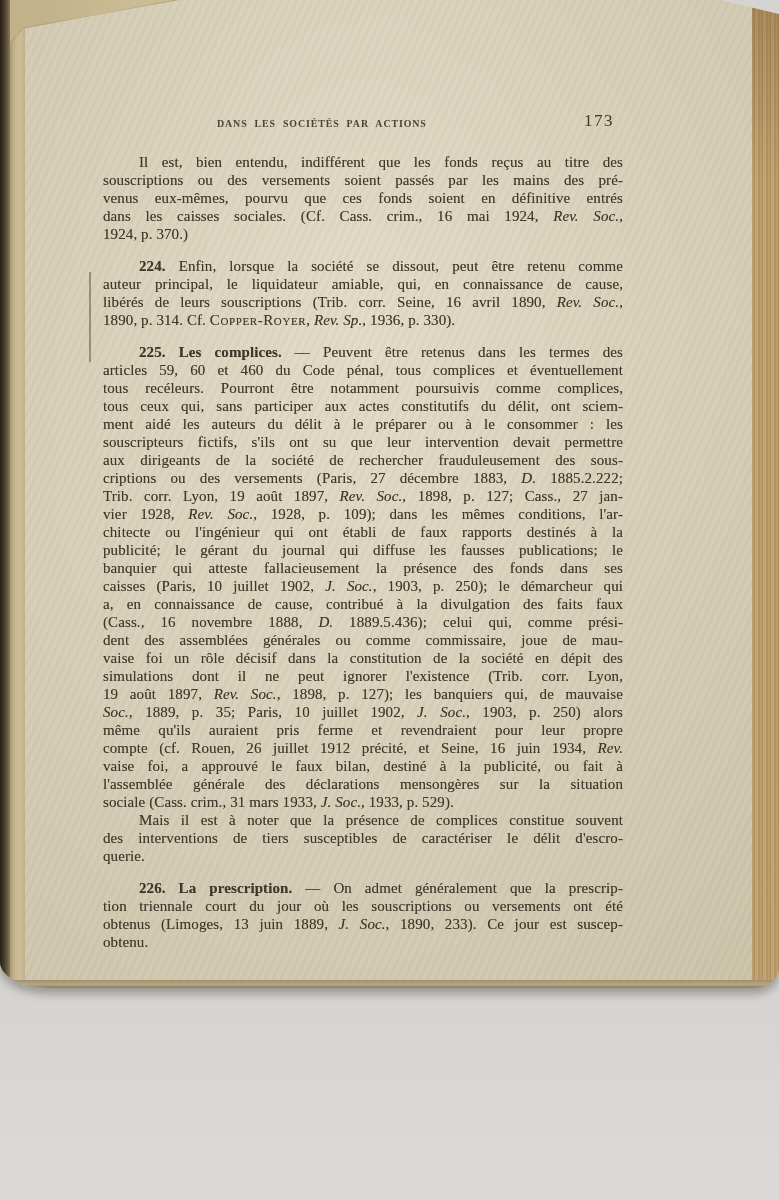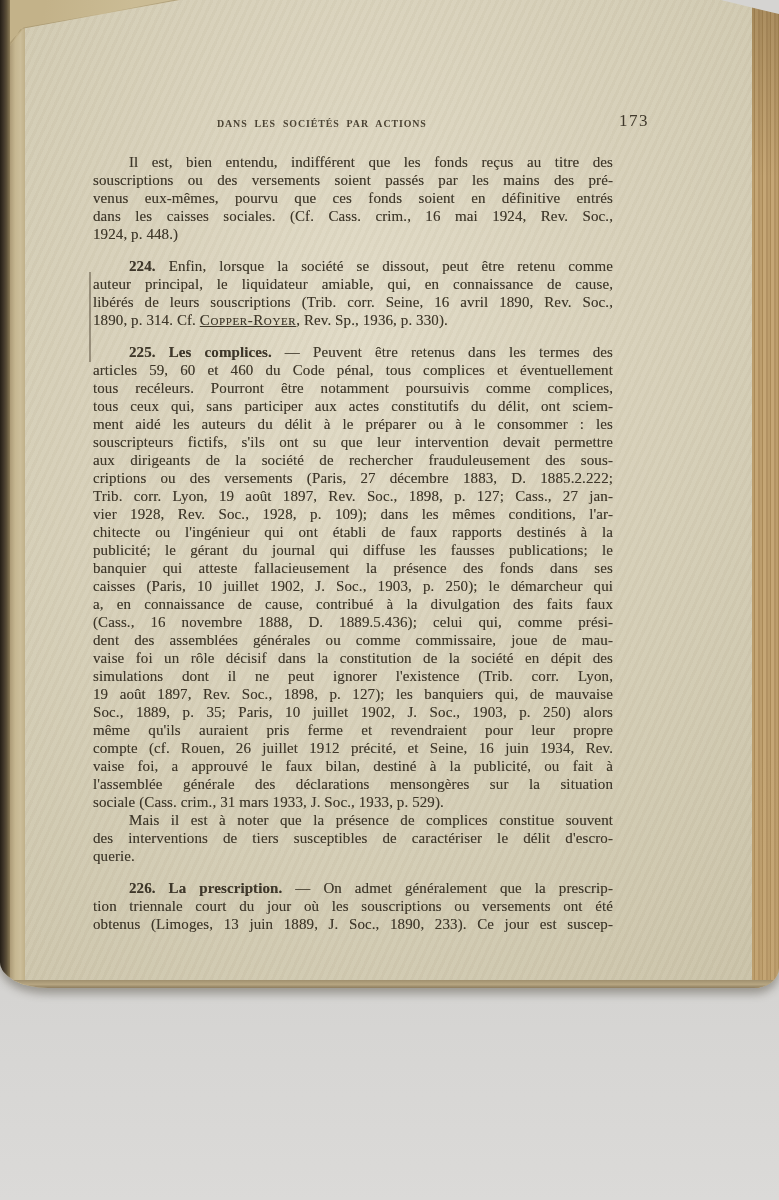--- a/index.html
+++ b/index.html
@@ -61,37 +61,37 @@
     background:linear-gradient(180deg,#9f8f6e 0%,#b7a682 55%,#8d7d5f 100%);
   }
   
   .running-head{
     position:absolute;left:217px;top:117px;
     font-size:11px;font-weight:bold;letter-spacing:1px;word-spacing:4px;
     color:#4b4334;transform:scaleX(.9);transform-origin:left center;
     white-space:nowrap;
   }
   .page-number{
-    position:absolute;left:619px;top:111px;
+    position:absolute;left:584px;top:111px;
     font-size:17px;letter-spacing:1.5px;color:#3f382b;
   }
   .text-block{
-    position:absolute;left:93px;top:153px;width:520px;
+    position:absolute;left:103px;top:153px;width:520px;
     font-size:15px;line-height:18px;color:#3e372a;
     text-shadow:0 0 .5px rgba(62,55,42,.45);
   }
   .para{margin:0;}
   .para.spaced{margin-top:14px;}
   .line{text-align:justify;text-align-last:justify;white-space:normal;}
   .line.last{text-align-last:auto;}
   .line.first{text-indent:36px;}
   .line span{letter-spacing:.1px;}
   .line .b{font-weight:bold;}
-  .line .i{}
-  .line .sc{font-variant:small-caps;letter-spacing:.6px;text-decoration:underline;}
+  .line .i{font-style:italic;}
+  .line .sc{font-variant:small-caps;letter-spacing:.6px;}
   
   .margin-line{
     position:absolute;left:89px;top:272px;width:2px;height:90px;
     background:rgba(75,64,48,.45);filter:blur(.4px);
   }
   .scribble{position:absolute;left:12px;top:1076px;opacity:.75;}
   
   .watermark{
     position:absolute;left:383px;top:995px;
     font-family:"Liberation Sans", sans-serif;
@@ -113,21 +113,21 @@
 
   <div class="running-head">DANS LES SOCIÉTÉS PAR ACTIONS</div>
   <div class="page-number">173</div>
 
   <div class="text-block">
       <div class="para">
         <div class="line first"><span>Il est, bien entendu, indifférent que les fonds reçus au titre des</span></div>
         <div class="line"><span>souscriptions ou des versements soient passés par les mains des pré-</span></div>
         <div class="line"><span>venus eux-mêmes, pourvu que ces fonds soient en définitive entrés</span></div>
         <div class="line"><span>dans les caisses sociales. (Cf. Cass. crim., 16 mai 1924, </span><span class="i">Rev. Soc.</span><span>,</span></div>
-        <div class="line last"><span>1924, p. 448.)</span></div>
+        <div class="line last"><span>1924, p. 370.)</span></div>
       </div>
       <div class="para spaced">
         <div class="line first"><span class="b">224.</span><span> Enfin, lorsque la société se dissout, peut être retenu comme</span></div>
         <div class="line"><span>auteur principal, le liquidateur amiable, qui, en connaissance de cause,</span></div>
         <div class="line"><span>libérés de leurs souscriptions (Trib. corr. Seine, 16 avril 1890, </span><span class="i">Rev. Soc.</span><span>,</span></div>
         <div class="line last"><span>1890, p. 314. Cf. </span><span class="sc">Copper-Royer</span><span>, </span><span class="i">Rev. Sp.</span><span>, 1936, p. 330).</span></div>
       </div>
       <div class="para spaced">
         <div class="line first"><span class="b">225. Les complices.</span><span> — Peuvent être retenus dans les termes des</span></div>
         <div class="line"><span>articles 59, 60 et 460 du Code pénal, tous complices et éventuellement</span></div>
@@ -158,20 +158,21 @@
       </div>
       <div class="para">
         <div class="line first"><span>Mais il est à noter que la présence de complices constitue souvent</span></div>
         <div class="line"><span>des interventions de tiers susceptibles de caractériser le délit d'escro-</span></div>
         <div class="line last"><span>querie.</span></div>
       </div>
       <div class="para spaced">
         <div class="line first"><span class="b">226. La prescription.</span><span> — On admet généralement que la prescrip-</span></div>
         <div class="line"><span>tion triennale court du jour où les souscriptions ou versements ont été</span></div>
         <div class="line"><span>obtenus (Limoges, 13 juin 1889, </span><span class="i">J. Soc.</span><span>, 1890, 233). Ce jour est suscep-</span></div>
+        <div class="line last"><span>obtenu.</span></div>
       </div>
     </div>
 
   <div class="margin-line"></div>
   <svg class="scribble" width="110" height="32" viewBox="0 0 110 32">
     <path d="M3,17 q5,-7 11,-3 t12,-4 t11,2 t13,-5 t11,3 t13,-4 l7,2" fill="none" stroke="#60543f" stroke-width="1.5" opacity=".55"></path>
     <path d="M88,8 l6,14 M84,13 l14,2 M96,6 l-4,16 M99,10 l-10,9" fill="none" stroke="#4f4432" stroke-width="1.6" opacity=".6"></path>
     <path d="M4,18 q3,3 7,1" fill="none" stroke="#60543f" stroke-width="1.2" opacity=".4"></path>
   </svg>
 

